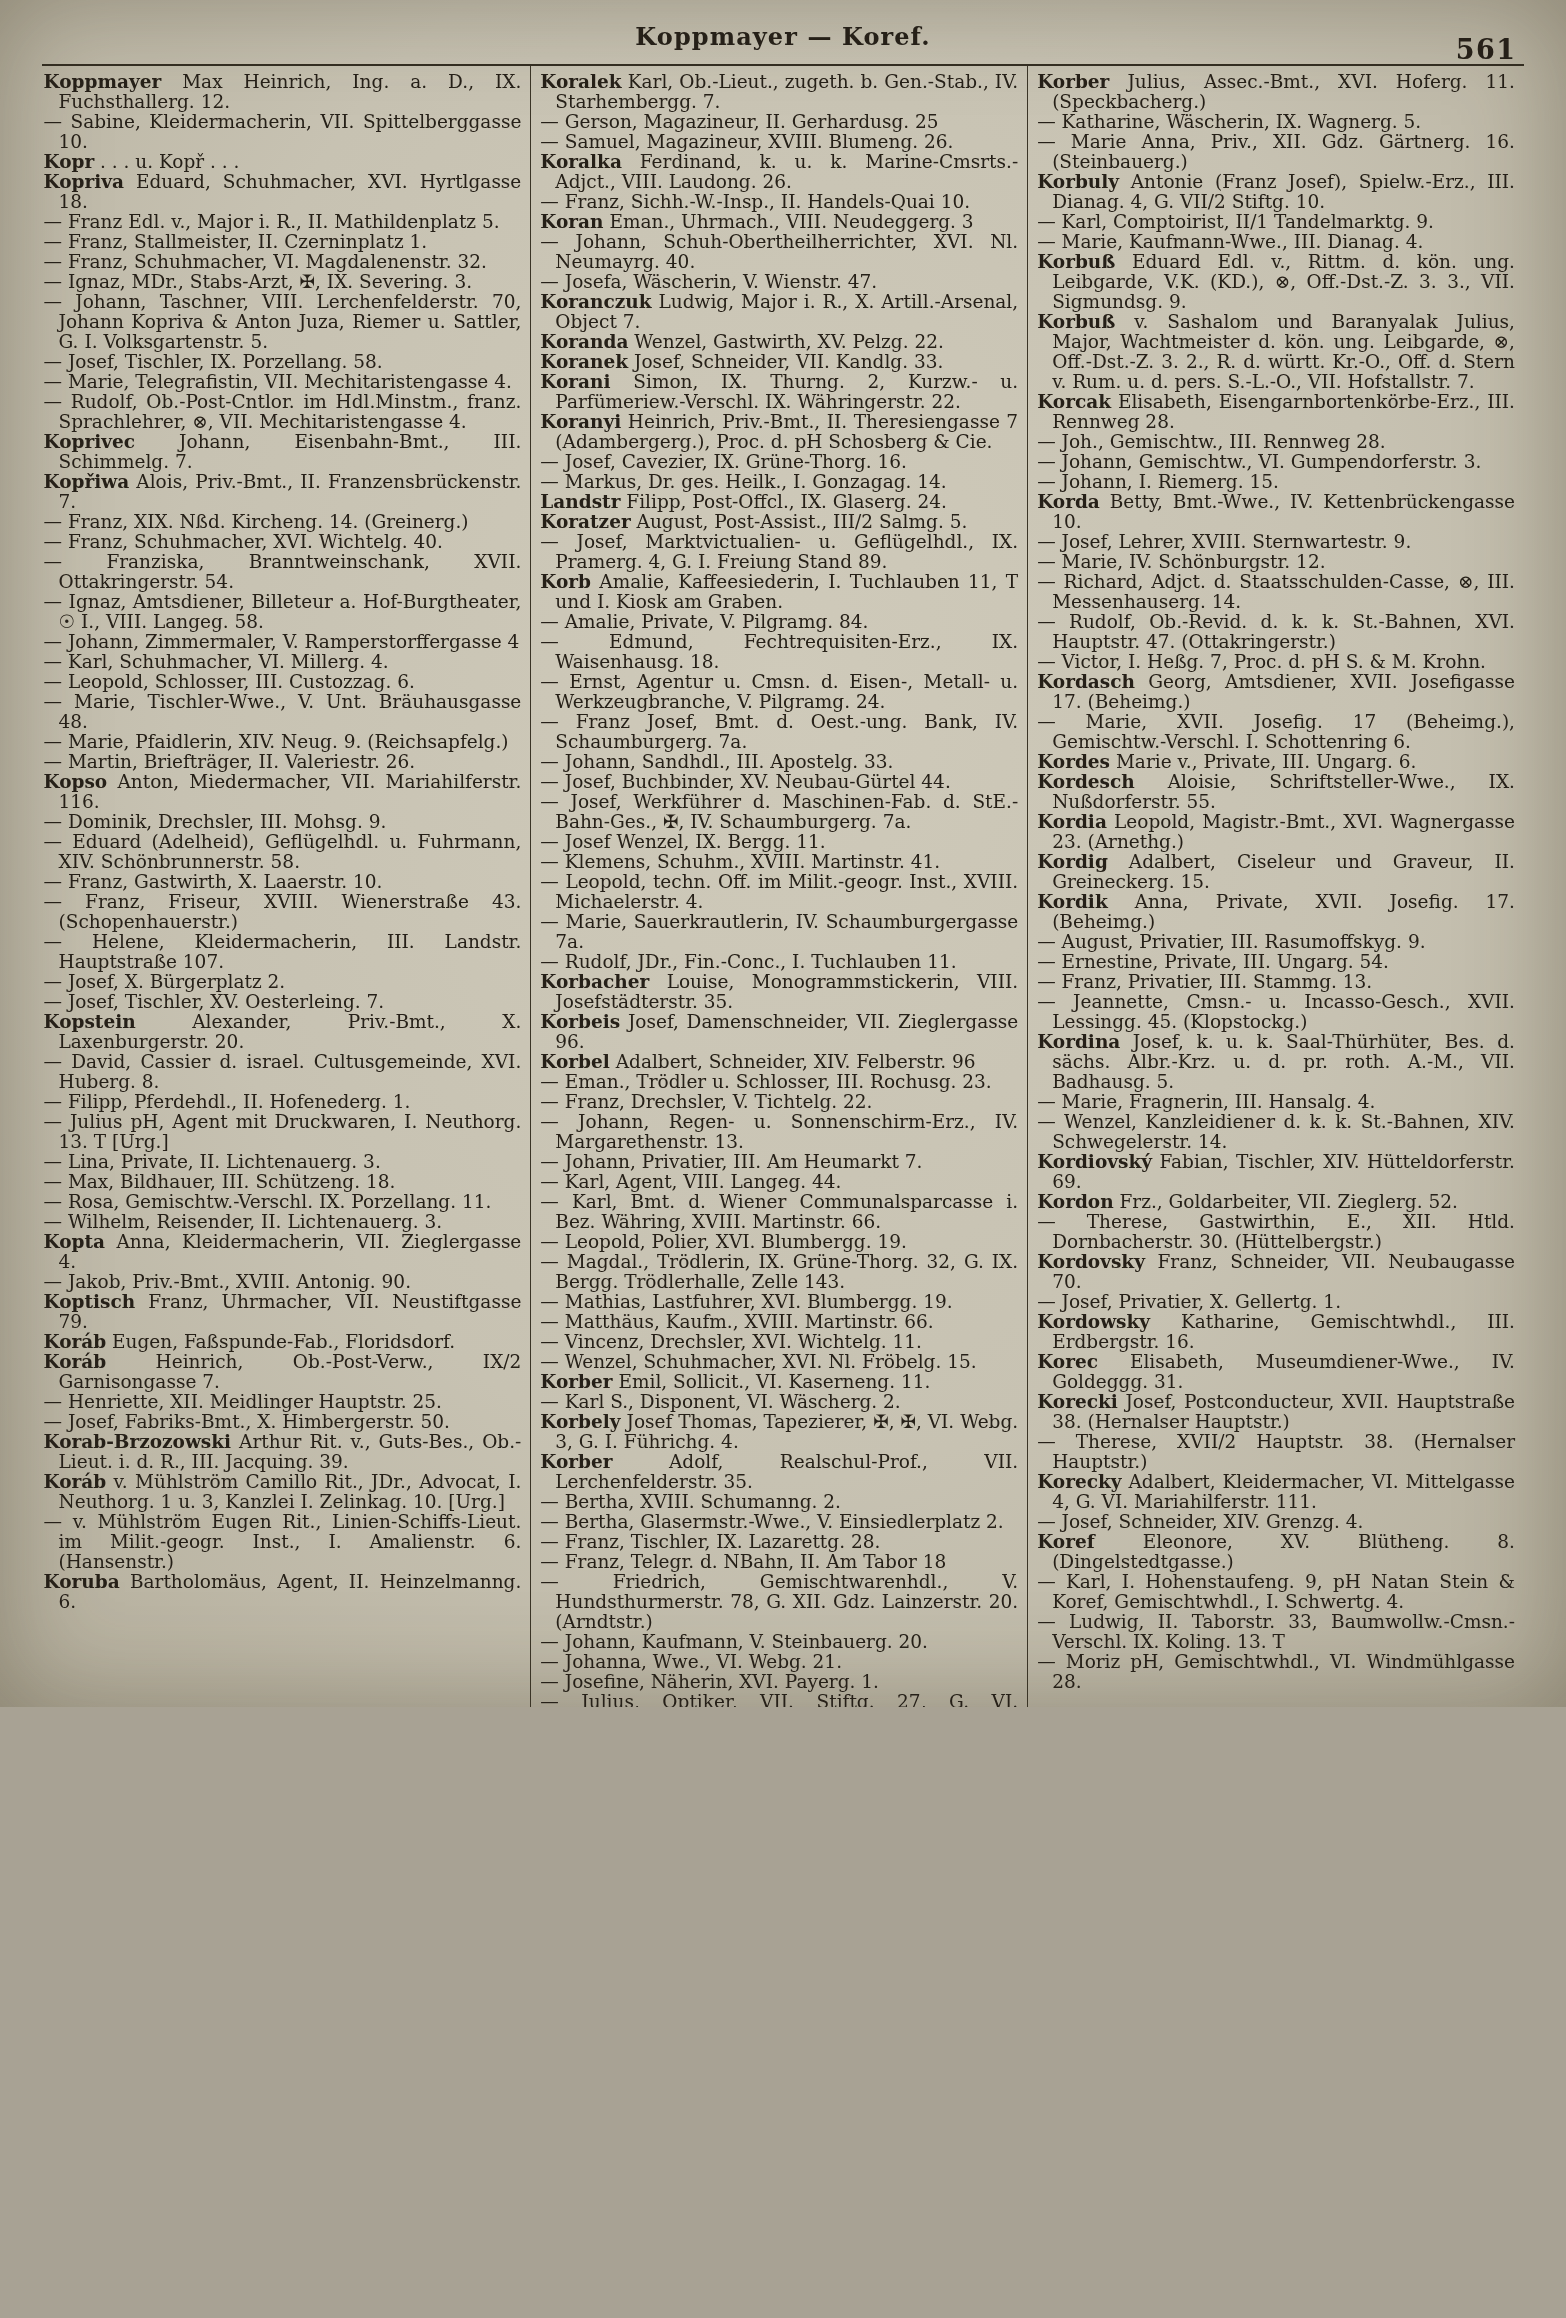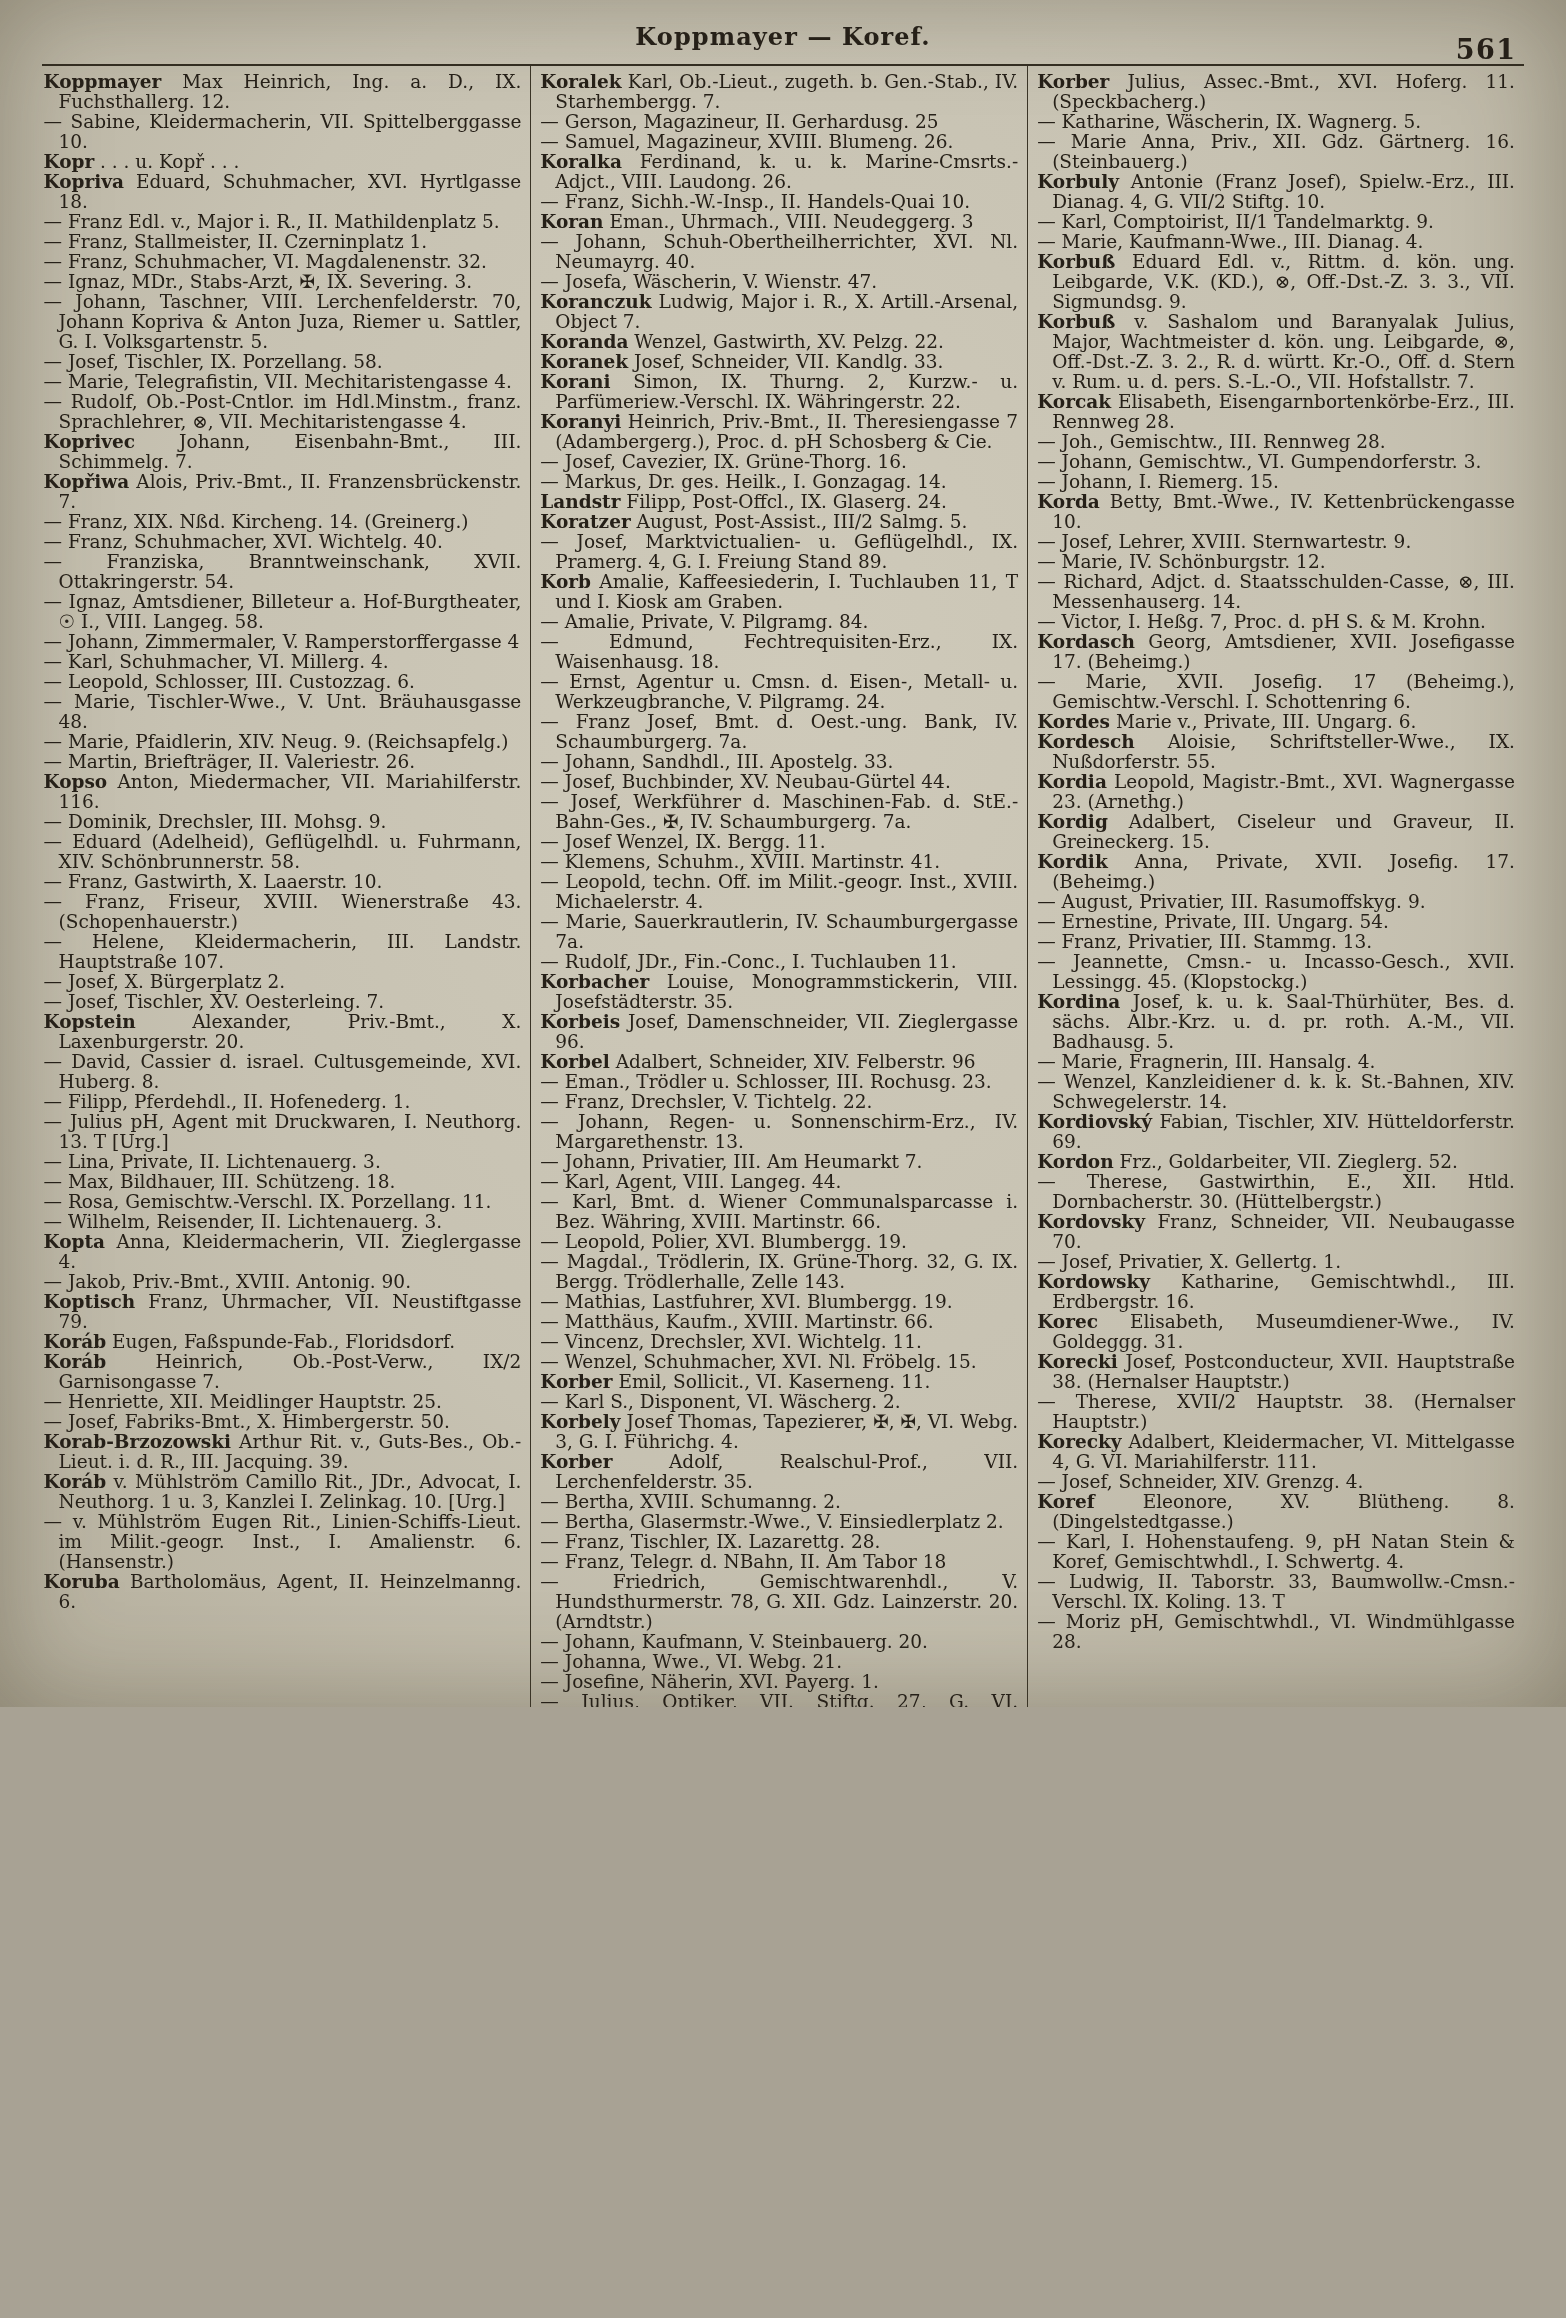--- a/index.html
+++ b/index.html
@@ -192,20 +192,21 @@
           <p class="entry"><b>Korbuß</b> Eduard Edl. v., Rittm. d. kön. ung. Leibgarde, V.K. (KD.), ⊗, Off.-Dst.-Z. 3. 3., VII. Sigmundsg. 9.</p>
           <p class="entry"><b>Korbuß</b> v. Sashalom und Baranyalak Julius, Major, Wachtmeister d. kön. ung. Leibgarde, ⊗, Off.-Dst.-Z. 3. 2., R. d. württ. Kr.-O., Off. d. Stern v. Rum. u. d. pers. S.-L.-O., VII. Hofstallstr. 7.</p>
           <p class="entry"><b>Korcak</b> Elisabeth, Eisengarnbortenkörbe-Erz., III. Rennweg 28.</p>
           <p class="entry">— Joh., Gemischtw., III. Rennweg 28.</p>
           <p class="entry">— Johann, Gemischtw., VI. Gumpendorferstr. 3.</p>
           <p class="entry">— Johann, I. Riemerg. 15.</p>
           <p class="entry"><b>Korda</b> Betty, Bmt.-Wwe., IV. Kettenbrückengasse 10.</p>
           <p class="entry">— Josef, Lehrer, XVIII. Sternwartestr. 9.</p>
           <p class="entry">— Marie, IV. Schönburgstr. 12.</p>
           <p class="entry">— Richard, Adjct. d. Staatsschulden-Casse, ⊗, III. Messenhauserg. 14.</p>
+          <p class="entry">— Rudolf, Ob.-Revid. d. k. k. St.-Bahnen, XVI. Hauptstr. 47. (Ottakringerstr.)</p>
           <p class="entry">— Victor, I. Heßg. 7, Proc. d. pH S. &amp; M. Krohn.</p>
           <p class="entry"><b>Kordasch</b> Georg, Amtsdiener, XVII. Josefigasse 17. (Beheimg.)</p>
           <p class="entry">— Marie, XVII. Josefig. 17 (Beheimg.), Gemischtw.-Verschl. I. Schottenring 6.</p>
           <p class="entry"><b>Kordes</b> Marie v., Private, III. Ungarg. 6.</p>
           <p class="entry"><b>Kordesch</b> Aloisie, Schriftsteller-Wwe., IX. Nußdorferstr. 55.</p>
           <p class="entry"><b>Kordia</b> Leopold, Magistr.-Bmt., XVI. Wagnergasse 23. (Arnethg.)</p>
           <p class="entry"><b>Kordig</b> Adalbert, Ciseleur und Graveur, II. Greineckerg. 15.</p>
           <p class="entry"><b>Kordik</b> Anna, Private, XVII. Josefig. 17. (Beheimg.)</p>
           <p class="entry">— August, Privatier, III. Rasumoffskyg. 9.</p>
           <p class="entry">— Ernestine, Private, III. Ungarg. 54.</p>

